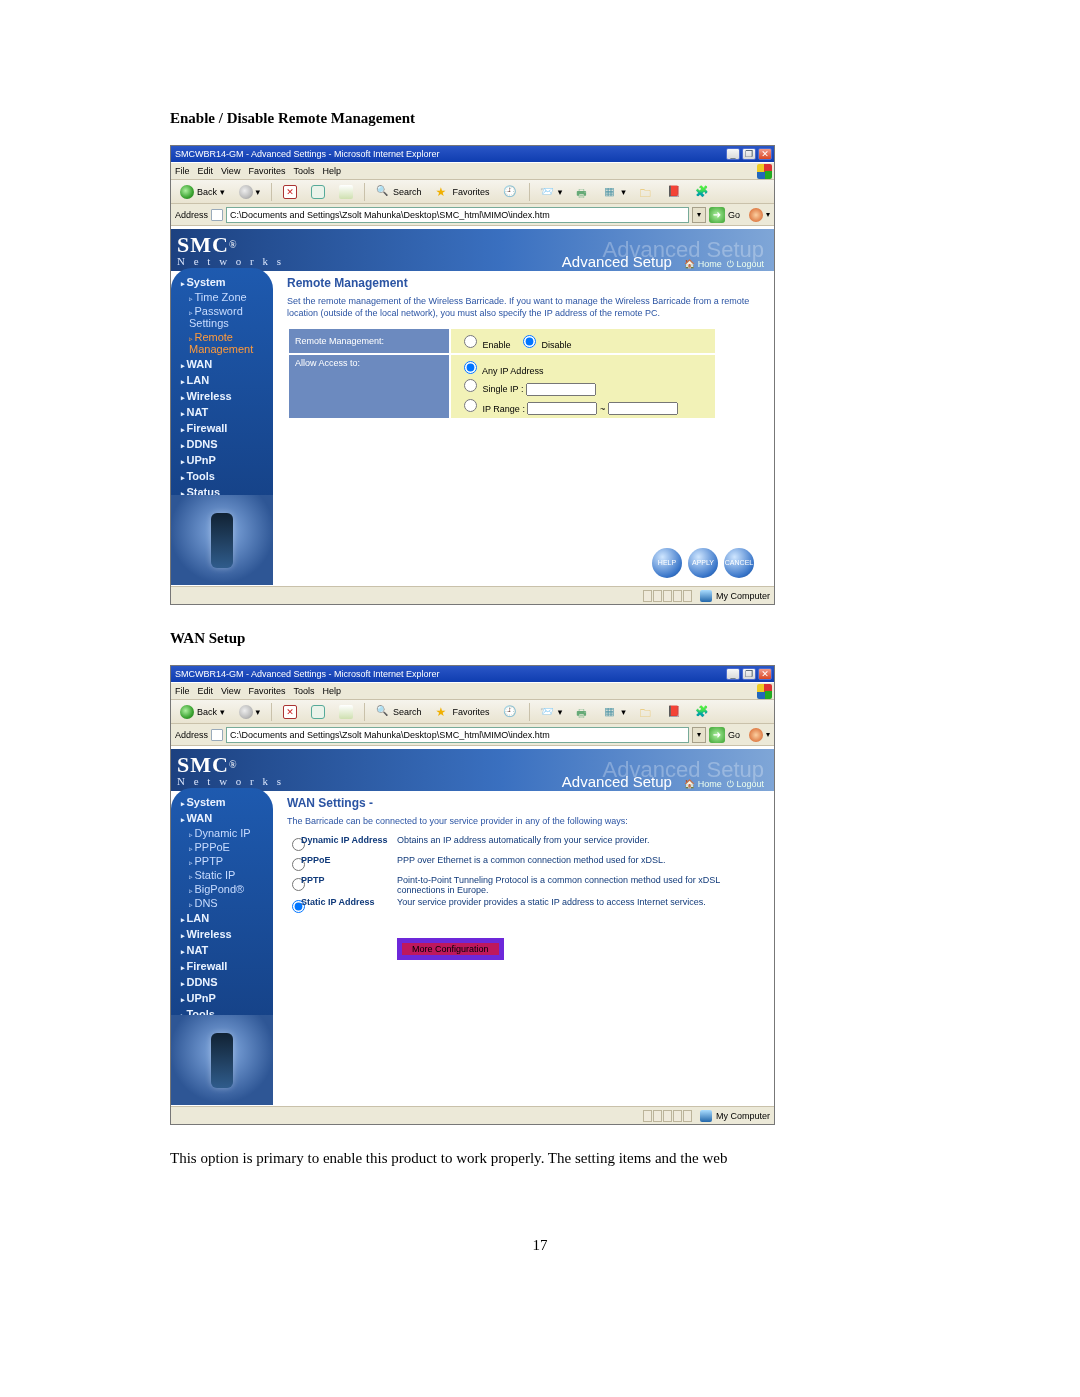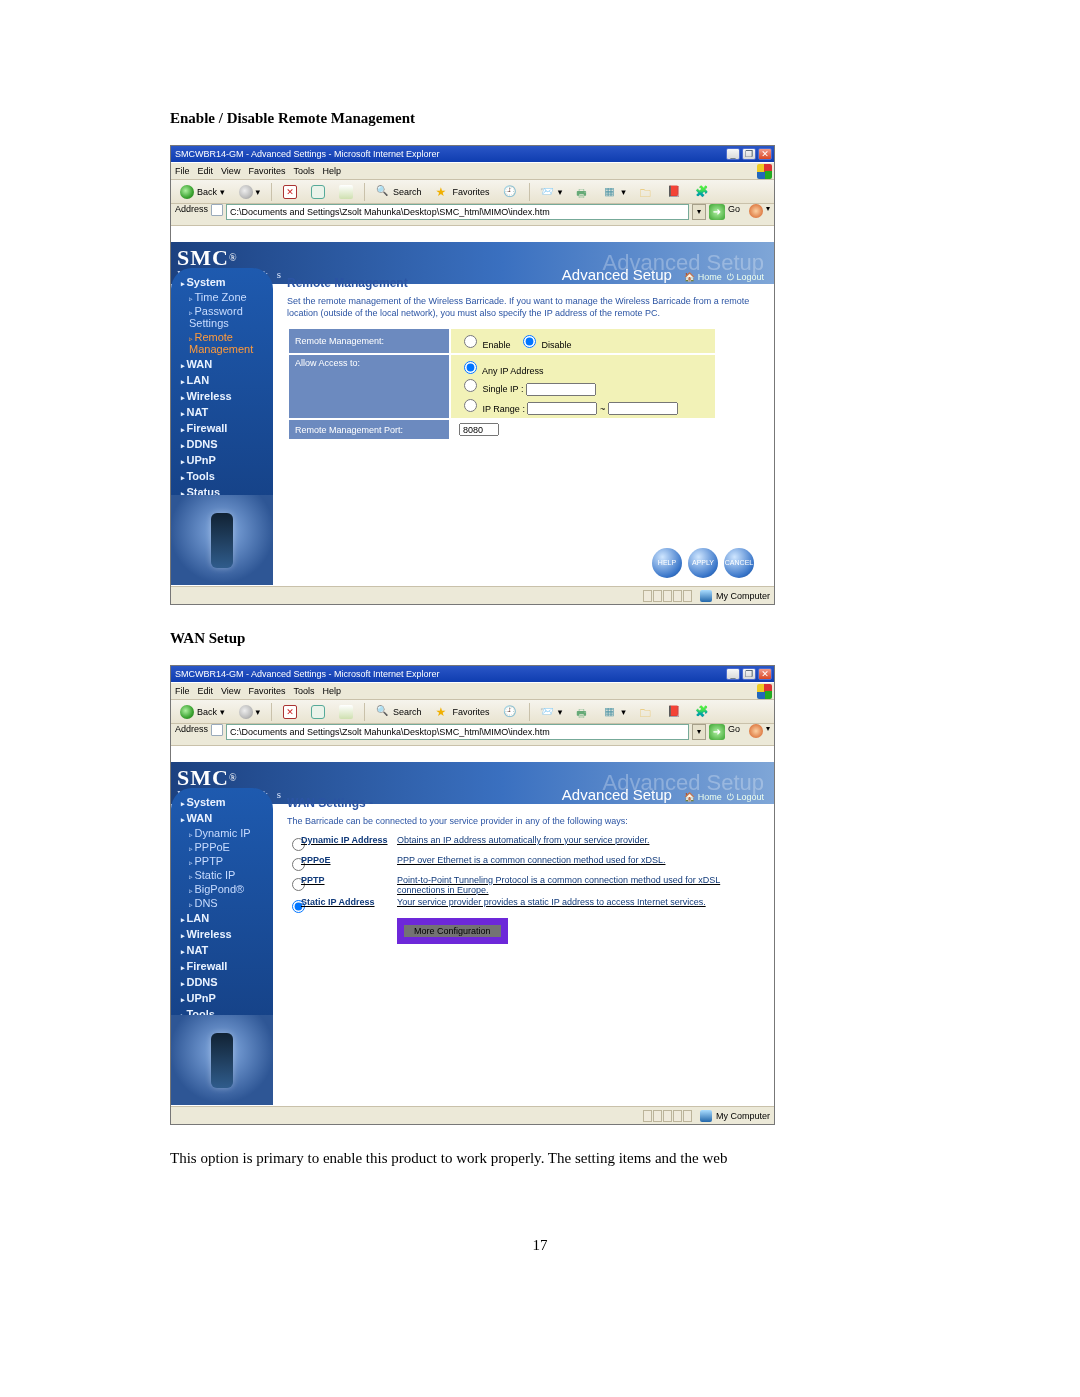--- a/index.html
+++ b/index.html
@@ -107,41 +107,41 @@
   .ic.clock::after{content:"🕘"; font-size:11px; filter:saturate(1.3);}
   .ic.mail{background:none;} .ic.mail::after{content:"📨"; font-size:11px;}
   .ic.print{background:none;} .ic.print::after{content:"🖶"; font-size:11px; color:#6a7;}
   .ic.edit{background:none;} .ic.edit::after{content:"▦"; font-size:11px; color:#59a;}
   .ic.folder{background:none;} .ic.folder::after{content:"🗀"; font-size:11px; color:#e7b23a;}
   .ic.book{background:none;} .ic.book::after{content:"📕"; font-size:11px;}
   .ic.pack{background:none;} .ic.pack::after{content:"🧩"; font-size:11px; filter:hue-rotate(40deg);}
   .sep { width:1px; height:18px; background:#c9c1aa; margin:0 2px;}
   .addrbar {
     height: 22px; background:#ece9d8; border-bottom:1px solid #c9c1aa;
-    display:flex; padding:0 4px; gap:3px;
+    display:flex; align-items:center; padding:0 4px; gap:3px;
   }
   .addrbar .lbl { font-size:9px; }
   .addrbar .doc-ic { width:12px;height:12px;background:#fff;border:1px solid #9ab;border-radius:1px;}
   .addrbar input {
     flex:1; height:16px; font-size:9px; padding:0 3px; border:1px solid #7a9; background:#fff;
   }
   .addr-drop { width:14px; height:16px; background:#e6e1cb; border:1px solid #a6a08a; text-align:center; line-height:14px; font-size:8px;}
   .go-btn { width:16px; height:16px; border-radius:3px; background:radial-gradient(circle,#aef0a0,#3aa230); color:#fff; font-size:10px; text-align:center; line-height:15px;}
   .go-lbl { font-size:9px; }
   .links-ic { width:14px; height:14px; border-radius:50%; background:radial-gradient(circle,#fccfa0,#d25a20); margin-left:6px;}
 
   
   .smc {
     height: 360px;
     background:#fff;
     position:relative;
     display:flex;
   }
   .smc-header {
-    position:absolute; top:16px; left:0; right:0; height:42px;
+    position:absolute; top:3px; left:0; right:0; height:42px;
     background: linear-gradient(90deg,#1c4180 0%, #3a70c0 55%, #7fa6d7 100%);
     overflow:hidden;
   }
   .smc-logo { position:absolute; left:6px; top:3px; color:#fff; font-family:"Times New Roman",serif;}
   .smc-logo .big{font-size:22px; font-weight:bold; letter-spacing:1px;}
   .smc-logo .r{font-size:10px; vertical-align:super;}
   .smc-logo .net{display:block; font-size:11px; letter-spacing:3px; color:#d9e4fb; margin-top:-3px;}
   .smc-tag {
     position:absolute; right:10px; bottom:1px; color:#fff;
     font-size:15px; font-family:Arial,sans-serif;
@@ -195,28 +195,28 @@
   .form-table input.wide{ width:70px;}
   .footer-btns { position:absolute; right:20px; bottom:8px; display:flex; gap:6px;}
   .round-btn{
     width:30px; height:30px; border-radius:50%;
     background: radial-gradient(circle at 35% 30%, #cfe6ff,#3774c8 70%,#134289);
     color:#fff; font-size:7px; text-align:center; line-height:30px; font-family:Arial,sans-serif;
   }
 
   
   .wan-list { margin-top:6px;}
-  .wan-row { display:flex; padding:1px 0; font-size:9px;text-decoration:underline;}
+  .wan-row { display:flex; padding:1px 0; font-size:9px;}
   .wan-row .radio{ width:14px; text-align:center;}
   .wan-row .opt{ width:96px; color:#103a7a; font-weight:bold;}
   .wan-row .optdesc{ flex:1; color:#113a7a;}
   .more-btn{
-    display:inline-block; margin-top:2px; margin-left:110px;
-    font-size:9px; padding:1px 10px; background:#737373;
-    border:7px solid #6d28d9;
+    display:inline-block; margin-top:22px; margin-left:110px;
+    font-size:9px; padding:1px 10px; background:#be185d;
+    border:5px solid #6d28d9;
   }
 
   .statusbar{
     height:18px; background:#ece9d8; border-top:1px solid #c9c1aa;
     display:flex; align-items:center; padding:0 4px; font-size:9px;
     justify-content: space-between;
   }
   .statusbar .zone{ display:flex; align-items:center; gap:4px;}
   .statusbar .bars{ display:flex; gap:1px; margin-right:4px;}
   .statusbar .bars span{ width:9px; height:12px; border:1px solid #bcb49a; background:#efeadb;}
@@ -352,26 +352,20 @@
               <div><label><input type="radio" style=""> <span>Single IP :</span></label>
                 <input type="text" class="wide" style="">
               </div>
               <div><label><input type="radio" style=""> <span>IP Range :</span></label>
                 <input type="text" class="wide" style="">
                 <span>~</span>
                 <input type="text" class="wide" style="">
               </div>
             </td>
           </tr>
-          <tr>
-            <td class="lab">Remote Management Port:</td>
-            <td class="val" style="background:#fff;">
-              <input type="text" value="8080" style="">
-            </td>
-          </tr>
         </tbody>
           </table>
 
         <div class="footer-btns">
           <div class="round-btn">HELP</div>
           <div class="round-btn">APPLY</div>
           <div class="round-btn">CANCEL</div>
         </div>
       </div>
     </div>

